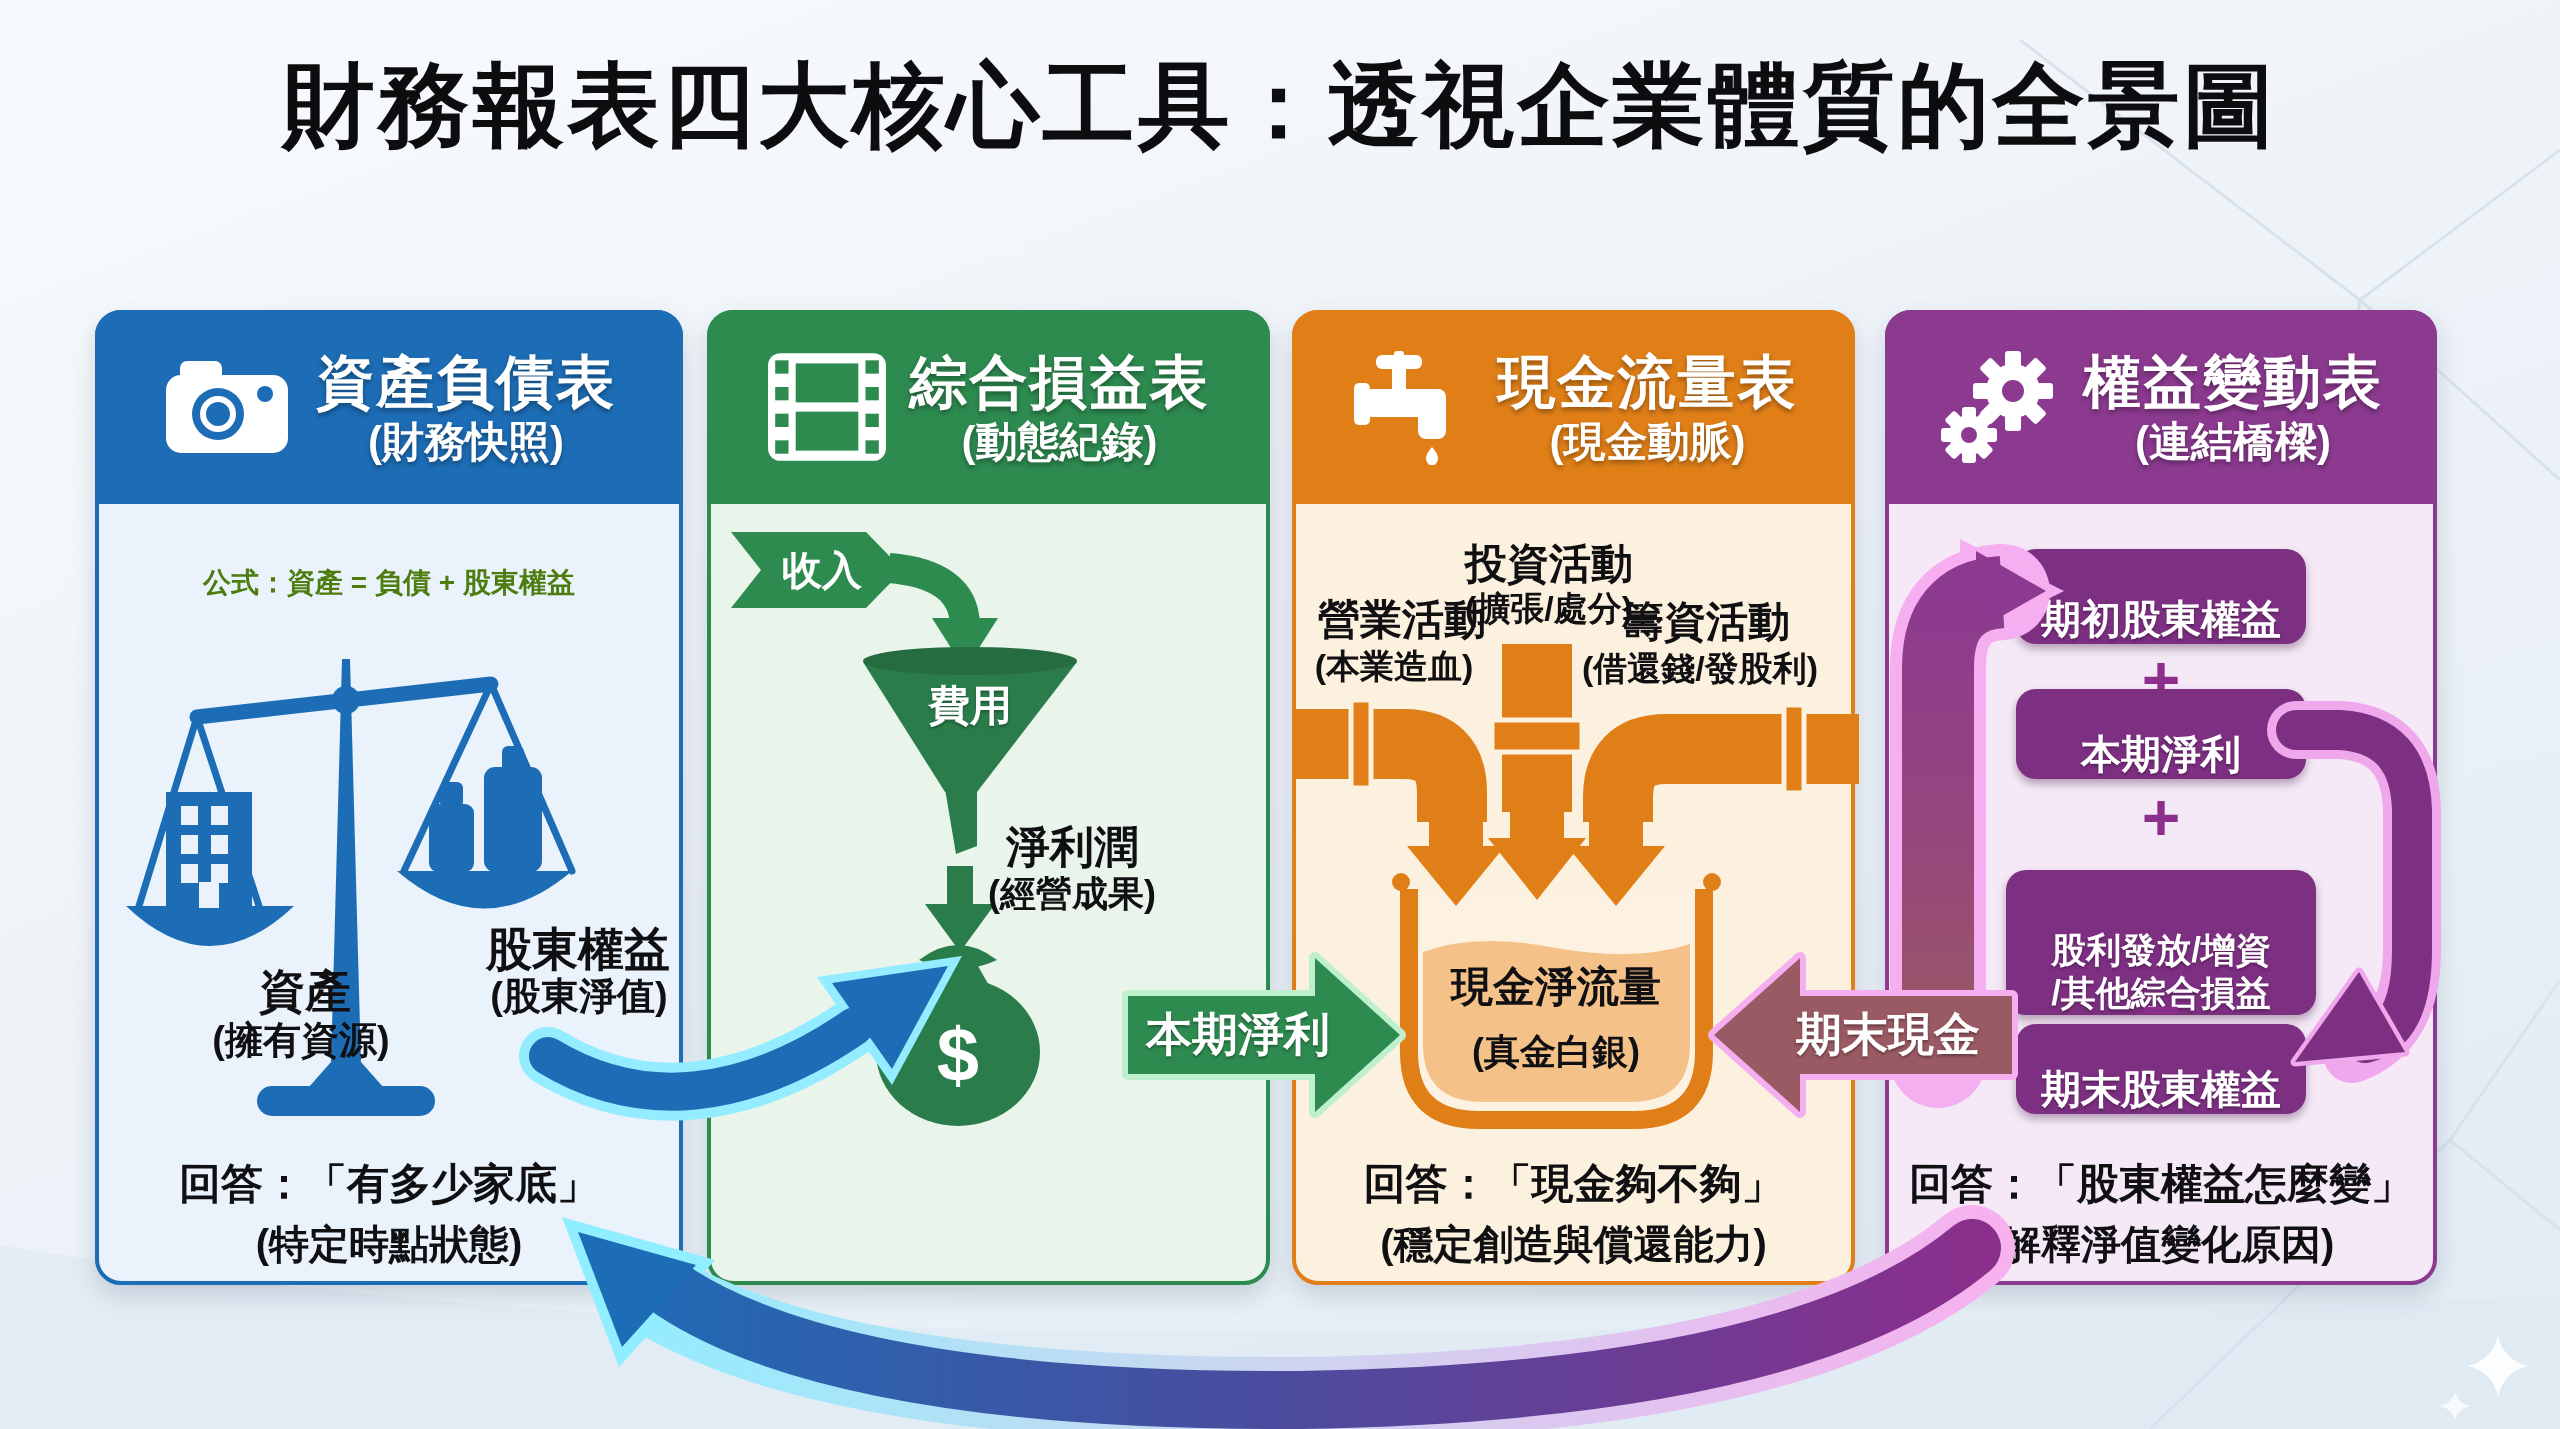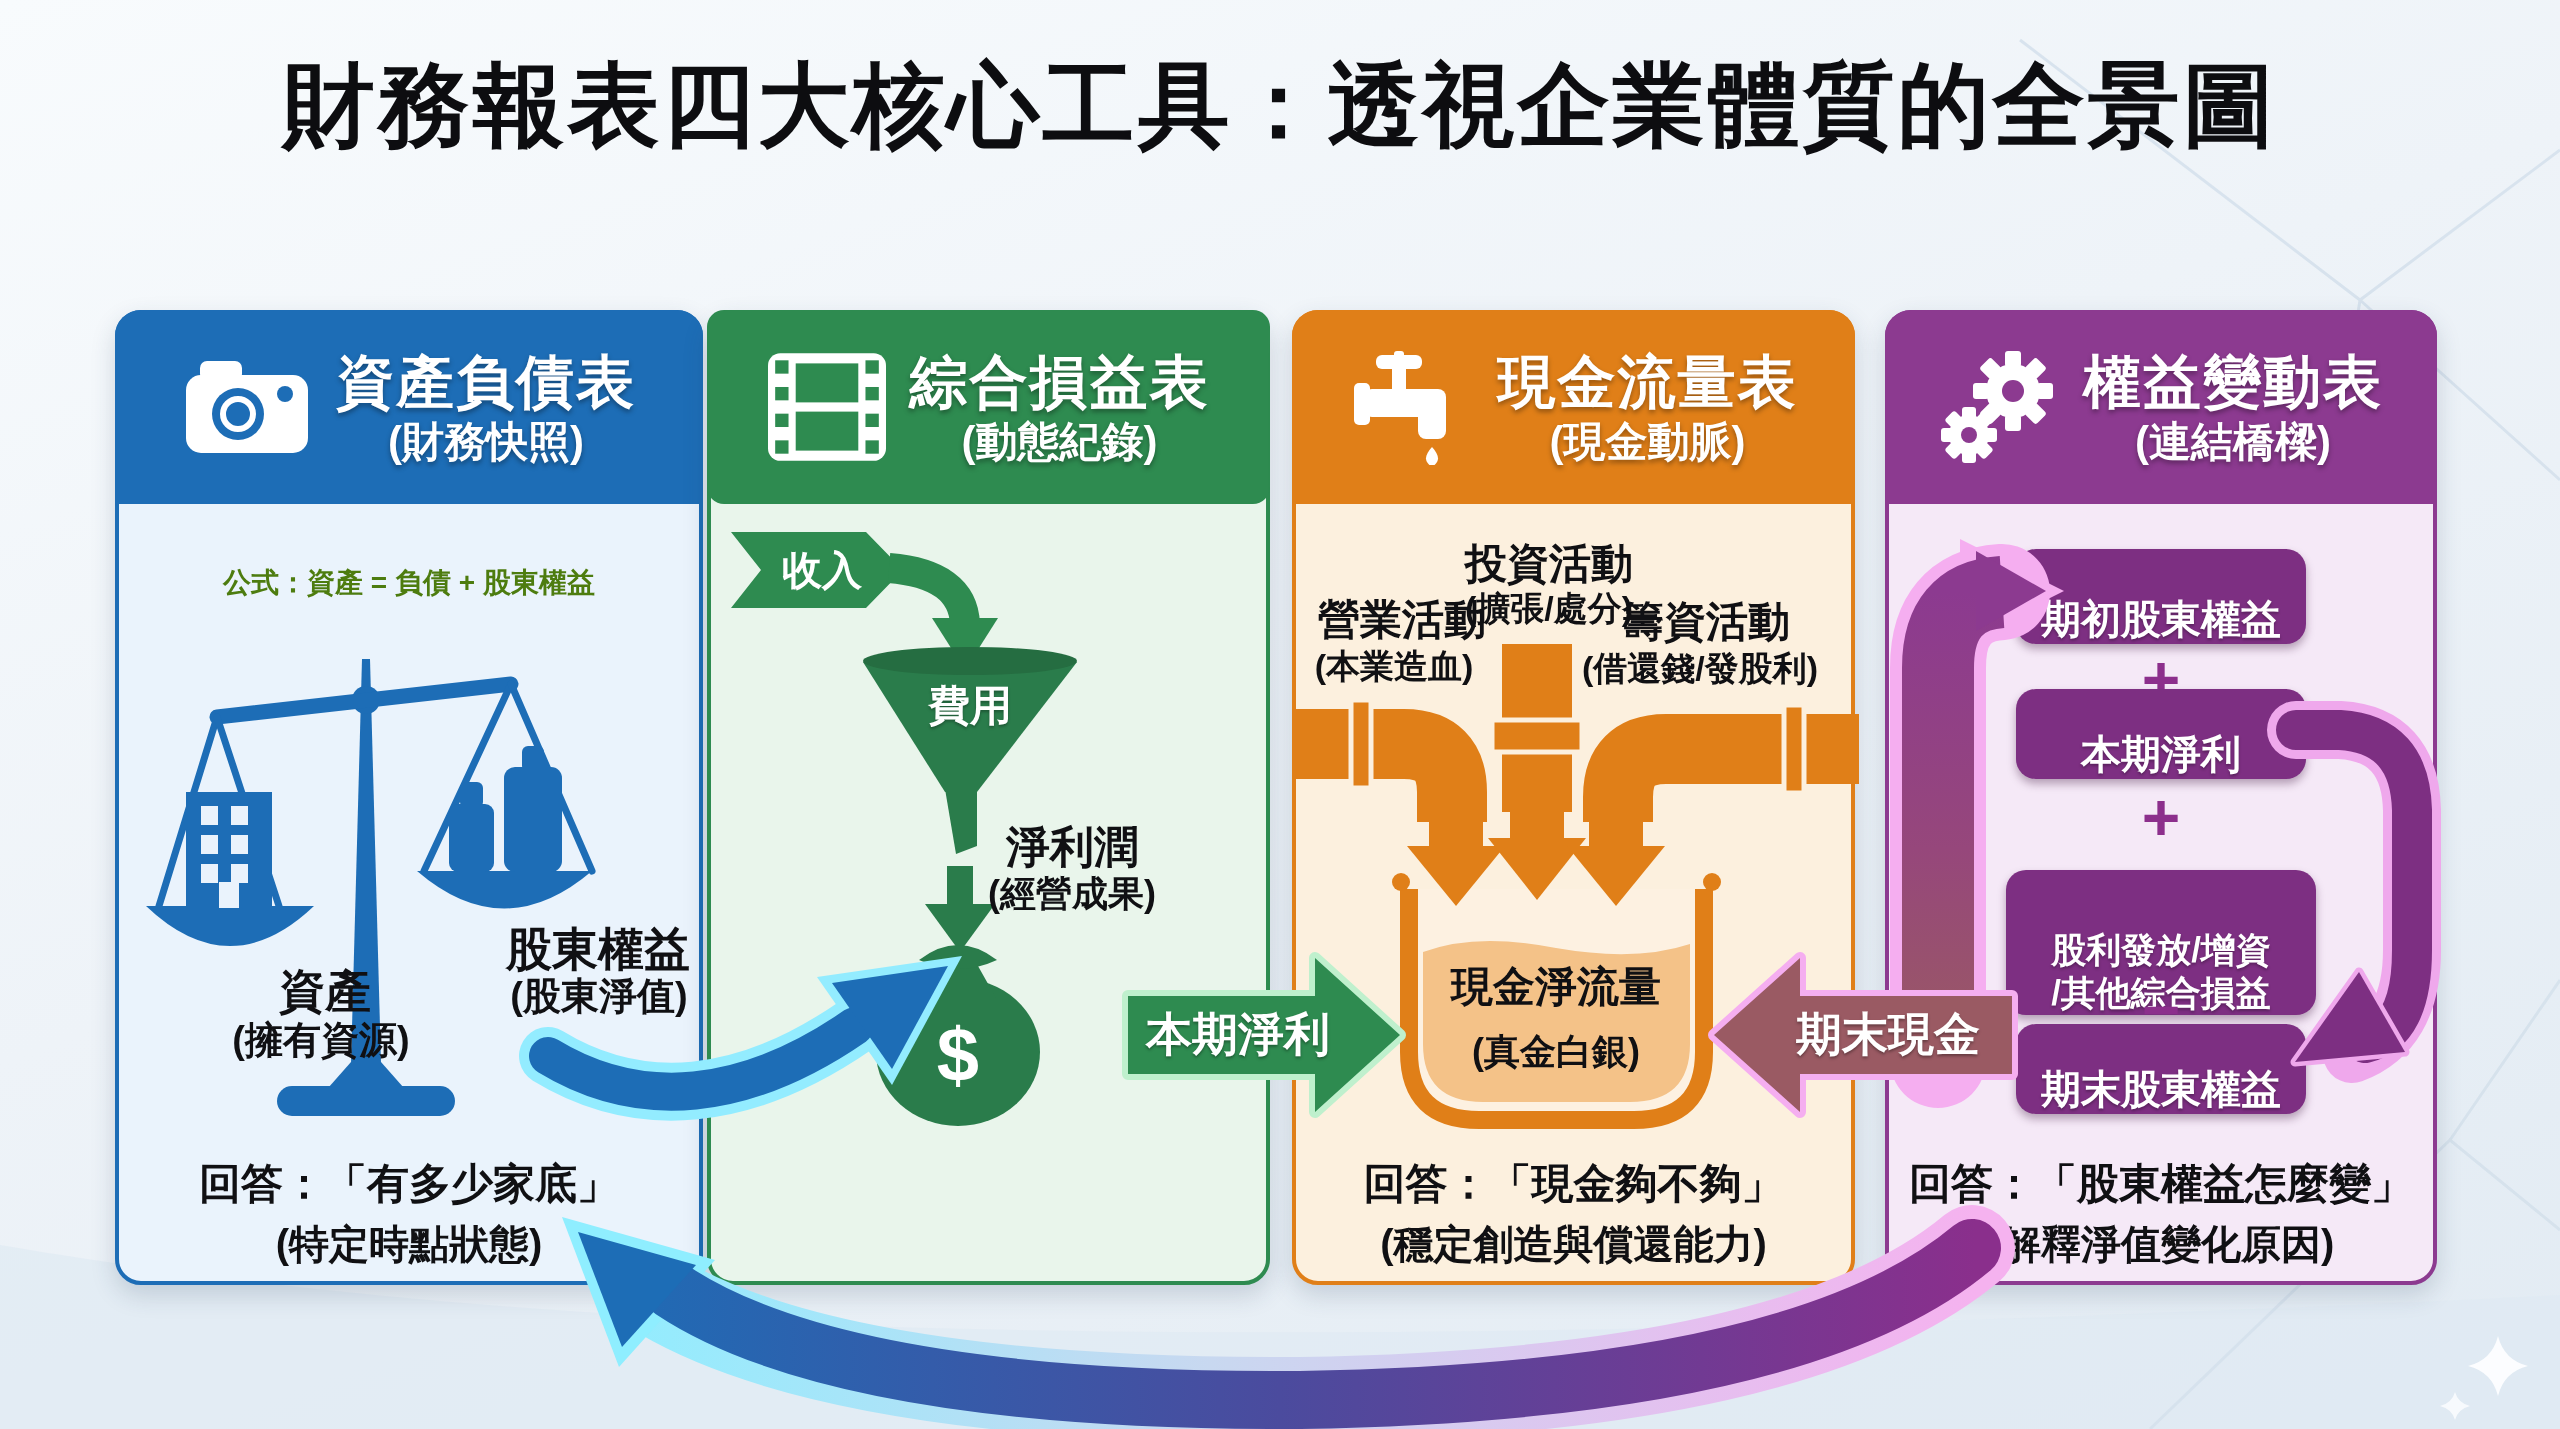--- a/index.html
+++ b/index.html
@@ -14,21 +14,21 @@
         box-shadow:0 10px 24px rgba(40,60,90,.18);border:4px solid;}
   .card-header{position:absolute;left:-4px;right:-4px;top:-4px;height:194px;
         border-radius:26px 26px 0 0;display:flex;align-items:center;justify-content:center;gap:24px;}
   .hd-text{display:flex;flex-direction:column;align-items:center;color:#fff;
         text-shadow:0 3px 5px rgba(0,0,0,.35);line-height:1.2;}
   .hd-title{font-size:58px;font-weight:900;letter-spacing:2px;}
   .hd-sub{font-size:42px;font-weight:800;}
   .c-blue  {border-color:#1d6db6;background:#eaf3fc;}
   .c-blue  .card-header{background:#1d6db6;}
   .c-green {border-color:#2e8b50;background:#e9f5eb;}
-  .c-green .card-header{background:#2e8b50;border-radius:17px;}
+  .c-green .card-header{background:#2e8b50;}
   .c-orange{border-color:#e07f18;background:#fcf0de;padding-left:20px;}
   .c-orange .card-header{background:#e07f18;}
   .c-purple{border-color:#8c3a90;background:#f5e9f7;}
   .c-purple .card-header{background:#8c3a90;}
   .abs{position:absolute;}
   .ctr{position:absolute;transform:translate(-50%,-50%);white-space:nowrap;}
   .blk{color:#101013;font-weight:900;}
   .formula{position:absolute;top:250px;left:0;right:0;text-align:center;
            font-size:28px;font-weight:900;color:#4d7c0f;}
   .answer{position:absolute;top:840px;left:8px;right:8px;text-align:center;
@@ -57,21 +57,21 @@
       <path d="M2150,1429 L2450,1140 L2560,1230"></path>
       <path d="M2450,1140 L2560,980"></path>
       <path d="M1980,700 L2290,760 L2360,300"></path>
     </g>
     <path d="M2498,1336 Q2504,1360 2528,1366 Q2504,1372 2498,1396 Q2492,1372 2468,1366 Q2492,1360 2498,1336" fill="#fdfeff" opacity="0.95"></path>
     <path d="M2455,1392 Q2458,1403 2470,1406 Q2458,1409 2455,1420 Q2452,1409 2440,1406 Q2452,1403 2455,1392" fill="#fdfeff" opacity="0.8"></path>
   </svg>
 
   <div class="title">財務報表四大核心工具：透視企業體質的全景圖</div>
 
-  <div class="card c-blue" style="left:95px;width:588px;margin-left:20px;">
+  <div class="card c-blue" style="left:95px;width:588px;">
     <div class="card-header">
       <svg width="130" height="112" viewBox="0 0 130 112">
         <rect x="18" y="10" width="42" height="20" rx="7" fill="#fff"></rect>
         <rect x="4" y="24" width="122" height="78" rx="15" fill="#fff"></rect>
         <circle cx="56" cy="63" r="26" fill="#1d6db6"></circle>
         <circle cx="56" cy="63" r="15" fill="none" stroke="#fff" stroke-width="6"></circle>
         <circle cx="103" cy="43" r="8" fill="#1d6db6"></circle>
       </svg>
       <div class="hd-text">
         <div class="hd-title">資產負債表</div>

